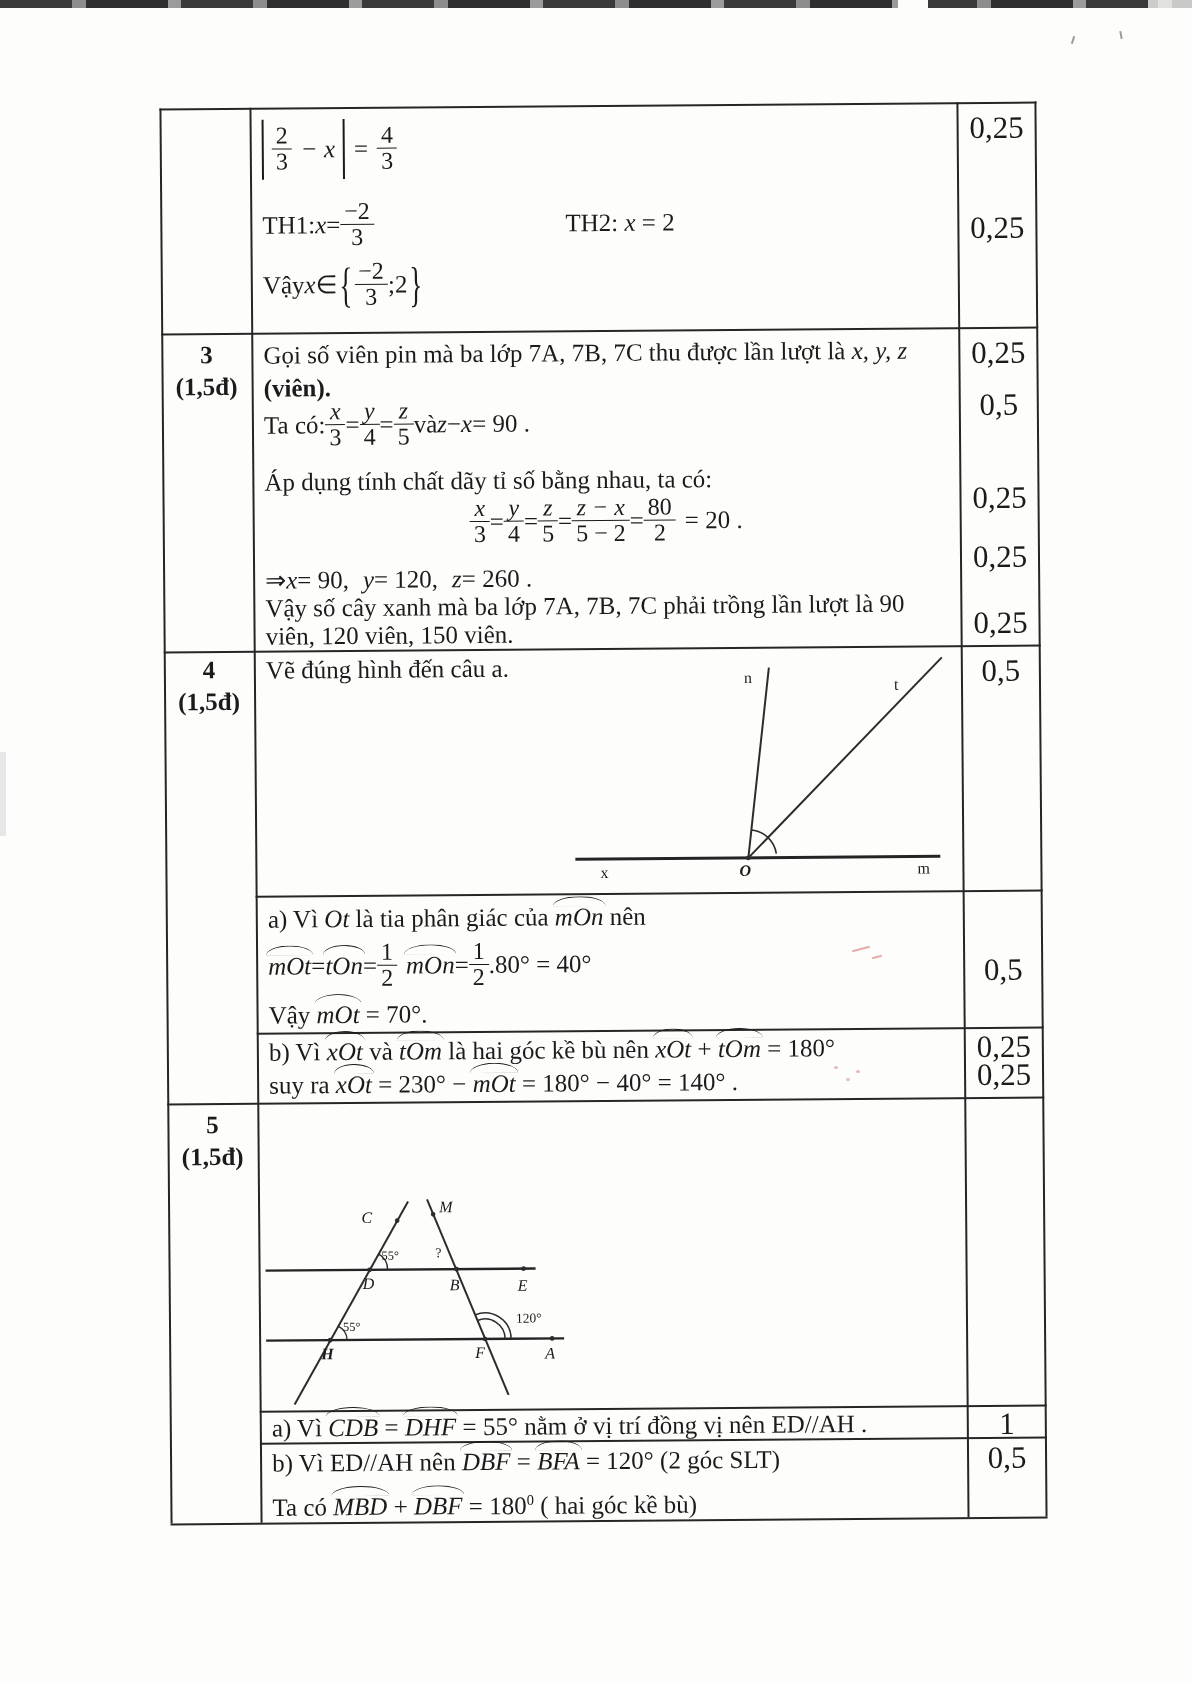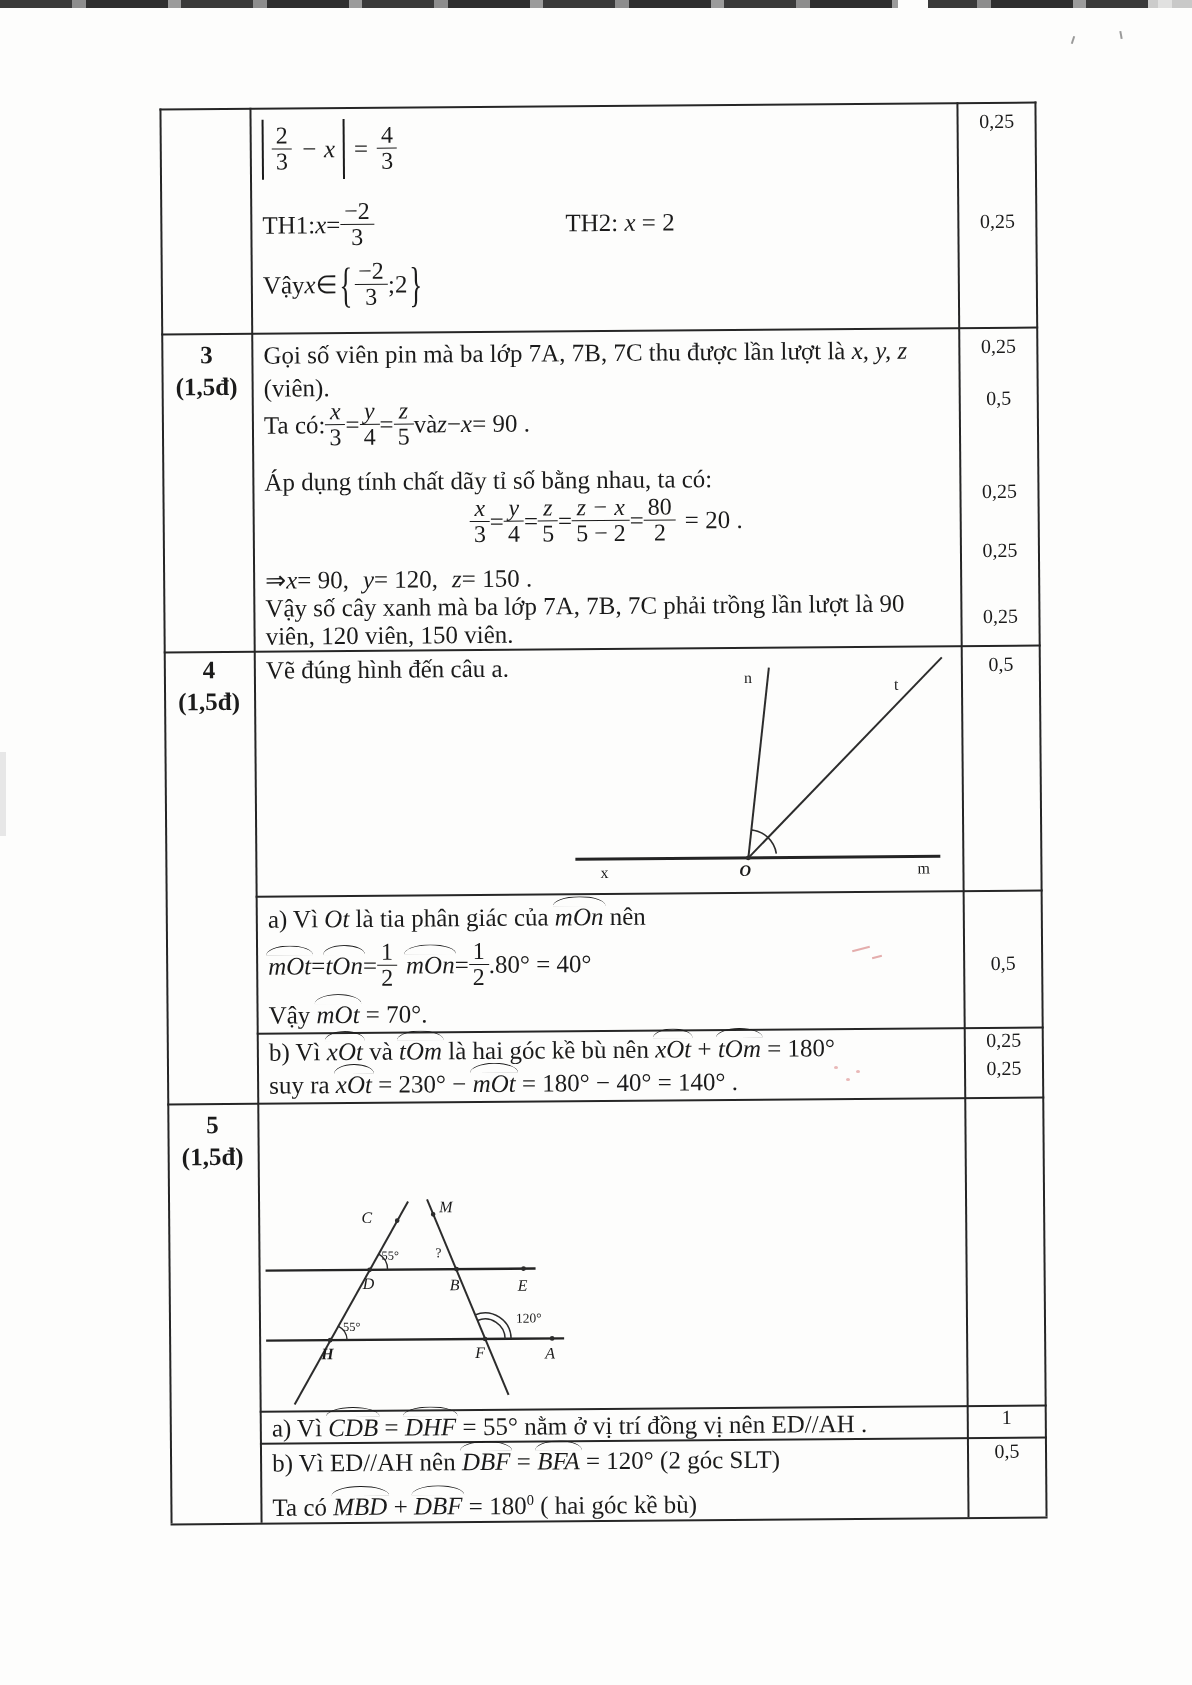--- a/index.html
+++ b/index.html
@@ -16,21 +16,21 @@
   .reddot{position:absolute;width:4px;height:3px;background:rgba(200,70,70,.38);border-radius:50%;}
 
   
   .tablewrap{position:absolute;left:165px;top:105px;width:877px;height:1417px;
              transform:rotate(-0.45deg);transform-origin:50% 50%;}
   .vline{position:absolute;top:0;width:2px;height:1415px;background:#262626;}
   .hline{position:absolute;left:0;width:877px;height:2px;background:#262626;}
   .hsub{position:absolute;left:90px;width:787px;height:2px;background:#262626;}
 
   .qnum{position:absolute;left:0;width:90px;text-align:center;font-weight:bold;font-size:25px;white-space:nowrap;}
-  .score{position:absolute;left:799px;width:76px;text-align:center;font-size:20px;}
+  .score{position:absolute;left:799px;width:76px;text-align:center;font-size:31px;}
   .cline{position:absolute;white-space:nowrap;font-size:25px;line-height:30px;}
   .flexline{display:flex;align-items:center;}
   .it{font-style:italic;}
   .gap{margin-right:14px;}
   .mgap{margin-left:9px;}
 
   .frac{display:inline-block;vertical-align:middle;text-align:center;line-height:1.06;font-size:24px;}
   .frac .top{display:block;padding:0 4px;}
   .frac .bot{display:block;border-top:1.9px solid #1b1b1b;padding:0 4px;}
 
@@ -122,21 +122,21 @@
 
     <div class="score" style="top:8px;">0,25</div>
     <div class="score" style="top:108px;">0,25</div>
 
     <div class="qnum" style="top:233px;">3</div>
     <div class="qnum" style="top:265px;">(1,5đ)</div>
 
     <div class="cline" style="left:102px;top:233px;">
       <span>Gọi số viên pin mà ba lớp 7A, 7B, 7C thu được lần lượt là </span><span class="it">x, y, z</span>
     </div>
-    <div class="cline" style="left:102px;top:266px;">(viên).</div>
+    <div class="cline" style="left:102px;top:266px;font-weight:bold;">(viên).</div>
 
     <div class="cline flexline" style="left:102px;top:292px;">
       <span>Ta có: </span>
       <span class="frac">
           <span class="top it">x</span>
           <span class="bot">3</span>
         </span>
       <span> = </span>
       <span class="frac">
           <span class="top it">y</span>
@@ -178,21 +178,21 @@
         </span>
       <span> = </span>
       <span class="frac">
           <span class="top">80</span>
           <span class="bot">2</span>
         </span>
       <span class="mgap">= 20 .</span>
     </div>
 
     <div class="cline" style="left:102px;top:458px;">
-      <span>⇒</span><span class="it">x</span><span class="gap">= 90,</span><span class="it">y</span><span class="gap">= 120,</span><span class="it">z</span><span>= 150 .</span>
+      <span>⇒</span><span class="it">x</span><span class="gap">= 90,</span><span class="it">y</span><span class="gap">= 120,</span><span class="it">z</span><span>= 260 .</span>
     </div>
 
     <div class="cline" style="left:102px;top:487px;width:692px;white-space:normal;line-height:28px;">Vậy số cây xanh mà ba lớp 7A, 7B, 7C  phải trồng lần lượt là 90 viên, 120 viên, 150 viên.</div>
 
     <div class="score" style="top:233px;">0,25</div>
     <div class="score" style="top:285px;">0,5</div>
     <div class="score" style="top:378px;">0,25</div>
     <div class="score" style="top:437px;">0,25</div>
     <div class="score" style="top:503px;">0,25</div>
 

